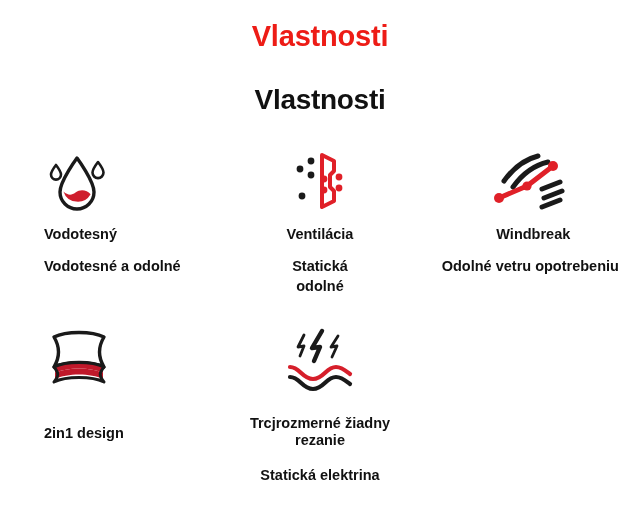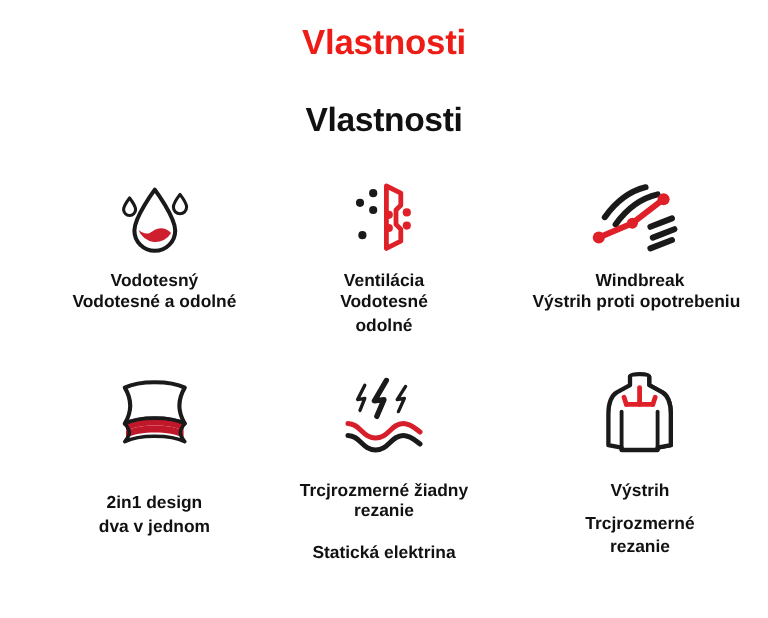--- a/index.html
+++ b/index.html
@@ -86,25 +86,26 @@
     font-weight: bold;
     color: #111111;
     line-height: 1.2;
     margin-top: 4px;
   }
   .feat-desc {
     font-size: 14.5px;
     font-weight: bold;
     color: #111111;
     line-height: 1.35;
+    margin-top: 14px;
   }
 
   
   .cell.align-left {
-    align-items: center;
+    align-items: flex-start;
     padding-left: 44px;
   }
   .cell.align-left .feat-title,
   .cell.align-left .feat-desc {
     text-align: left;
   }
   .cell.align-center .feat-title,
   .cell.align-center .feat-desc {
     text-align: center;
   }
@@ -159,63 +160,60 @@
             <circle cx="22" cy="26" r="3.4" fill="#1a1a1a"></circle>
             <circle cx="13" cy="47" r="3.4" fill="#1a1a1a"></circle>
             <circle cx="35" cy="30" r="3.4" fill="#e02028"></circle>
             <circle cx="50" cy="28" r="3.4" fill="#e02028"></circle>
             <circle cx="35" cy="41" r="3.4" fill="#e02028"></circle>
             <circle cx="50" cy="39" r="3.4" fill="#e02028"></circle>
           </svg>
         </div>
         <div class="feat-title">Ventilácia</div>
         <div class="feat-desc">
-          <div>Vodotesné</div>
+          <div>Statická</div>
           <div>odolné</div>
         </div>
       </div>
 
       <div class="cell align-center c3 wide">
         <div class="icon-wrap">
           <svg width="86" height="66" viewBox="0 0 86 66" aria-hidden="true">
             <path d="M14 33 C24 19 36 11 48 8" fill="none" stroke="#1a1a1a" stroke-width="5" stroke-linecap="round"></path>
             <path d="M23 39 C33 25 45 17 58 14" fill="none" stroke="#1a1a1a" stroke-width="5" stroke-linecap="round"></path>
             <path d="M52 41 L70 34" fill="none" stroke="#1a1a1a" stroke-width="5" stroke-linecap="round"></path>
             <path d="M54 50 L72 43" fill="none" stroke="#1a1a1a" stroke-width="5" stroke-linecap="round"></path>
             <path d="M52 59 L70 52" fill="none" stroke="#1a1a1a" stroke-width="5" stroke-linecap="round"></path>
             <path d="M9 50 L37 38 L63 18" fill="none" stroke="#e02028" stroke-width="5" stroke-linecap="round" stroke-linejoin="round"></path>
             <circle cx="9" cy="50" r="5" fill="#e02028"></circle>
             <circle cx="37" cy="38" r="4.6" fill="#e02028"></circle>
             <circle cx="63" cy="18" r="5" fill="#e02028"></circle>
           </svg>
         </div>
         <div class="feat-title">Windbreak</div>
         <div class="feat-desc">
-          <div>Výstrih proti opotrebeniu</div>
+          <div>Odolné vetru opotrebeniu</div>
         </div>
       </div>
     </div>
 
     <div class="row row-2">
 
       <div class="cell align-left r2c1">
         <div class="icon-wrap">
           <svg width="70" height="60" viewBox="0 0 70 60" aria-hidden="true">
             <path d="M10 10 C22 4 48 4 60 10 C54 20 54 30 60 40 C48 34 22 34 10 40
                      C16 30 16 20 10 10 Z" fill="#ffffff" stroke="#1a1a1a" stroke-width="3.4" stroke-linejoin="round"></path>
             <path d="M11 40 C23 34 47 34 59 40 C59 43 59 44.5 59 46 C47 40 23 40 11 46 Z" fill="#c0182a"></path>
             <path d="M11 46 C23 40 47 40 59 46 C59 49 59 50.5 59 52 C47 46 23 46 11 52 Z" fill="#c0182a"></path>
             <path d="M10 40 C22 34 48 34 60 40 C55 46 55 49 60 55 C48 49 22 49 10 55
                      C15 49 15 46 10 40 Z" fill="none" stroke="#1a1a1a" stroke-width="3" stroke-linejoin="round"></path>
           </svg>
         </div>
         <div class="feat-title">2in1 design</div>
-        <div class="feat-desc" style="margin-top:2px;">
-          <div>dva v jednom</div>
-        </div>
       </div>
 
       <div class="cell align-center r2c2">
         <div class="icon-wrap">
           <svg width="72" height="66" viewBox="0 0 72 66" aria-hidden="true">
             <path d="M20 8 L14 20 L20 19 L16 29" fill="none" stroke="#1a1a1a" stroke-width="2.8" stroke-linejoin="round" stroke-linecap="round"></path>
             <path d="M38 4 L28 21 L36 20 L30 34" fill="none" stroke="#1a1a1a" stroke-width="4.4" stroke-linejoin="round" stroke-linecap="round"></path>
             <path d="M54 9 L47 20 L53 19 L48 30" fill="none" stroke="#1a1a1a" stroke-width="2.8" stroke-linejoin="round" stroke-linecap="round"></path>
             <path d="M6 40 C16 40 18 52 29 52 C40 52 42 40 52 40 C58 40 62 44 66 47" fill="none" stroke="#d61f2b" stroke-width="4.2" stroke-linecap="round"></path>
             <path d="M6 50 C16 50 18 62 29 62 C40 62 42 50 52 50 C58 50 62 54 66 57" fill="none" stroke="#1a1a1a" stroke-width="4.2" stroke-linecap="round"></path>
@@ -223,37 +221,16 @@
         </div>
         <div class="feat-title">
           <div>Trcjrozmerné žiadny</div>
           <div>rezanie</div>
         </div>
         <div class="feat-desc">
           <div>Statická elektrina</div>
         </div>
       </div>
 
-      <div class="cell align-center r2c3">
-        <div class="icon-wrap">
-          <svg width="62" height="74" viewBox="0 0 62 74" aria-hidden="true">
-            <path d="M23 5 C23 2 39 2 39 5 L39 12 L50 18 C55 21 57 28 57 36
-                     L57 62 L46 64 L46 34" fill="#ffffff" stroke="#1a1a1a" stroke-width="3.6" stroke-linejoin="round" stroke-linecap="round"></path>
-            <path d="M39 5 L39 12 L50 18 C55 21 57 28 57 36 L57 62 L46 64
-                     L46 66 L16 66 L16 64 L5 62 L5 36 C5 28 7 21 12 18 L23 12 L23 5" fill="#ffffff" stroke="#1a1a1a" stroke-width="3.6" stroke-linejoin="round" stroke-linecap="round"></path>
-            <path d="M16 34 L16 66" fill="none" stroke="#1a1a1a" stroke-width="3.2" stroke-linecap="round"></path>
-            <path d="M46 34 L46 66" fill="none" stroke="#1a1a1a" stroke-width="3.2" stroke-linecap="round"></path>
-            <path d="M31 14 L31 28" fill="none" stroke="#e02028" stroke-width="4" stroke-linecap="round"></path>
-            <path d="M20 28 L42 28" fill="none" stroke="#e02028" stroke-width="4" stroke-linecap="round"></path>
-            <path d="M20 28 L18 22" fill="none" stroke="#e02028" stroke-width="4" stroke-linecap="round"></path>
-            <path d="M42 28 L44 22" fill="none" stroke="#e02028" stroke-width="4" stroke-linecap="round"></path>
-          </svg>
-        </div>
-        <div class="feat-title">Výstrih</div>
-        <div class="feat-desc">
-          <div>Trcjrozmerné</div>
-          <div>rezanie</div>
-        </div>
-      </div>
     </div>
 
   </div>
 </div>
 
 </body></html>

